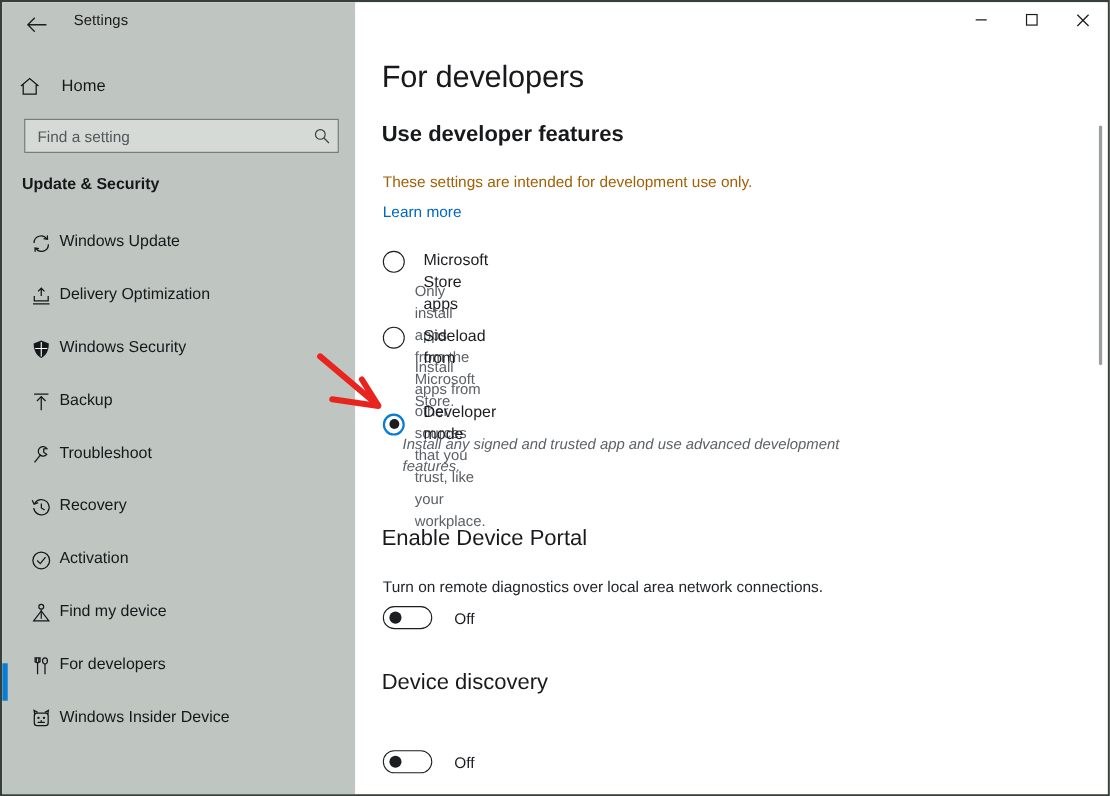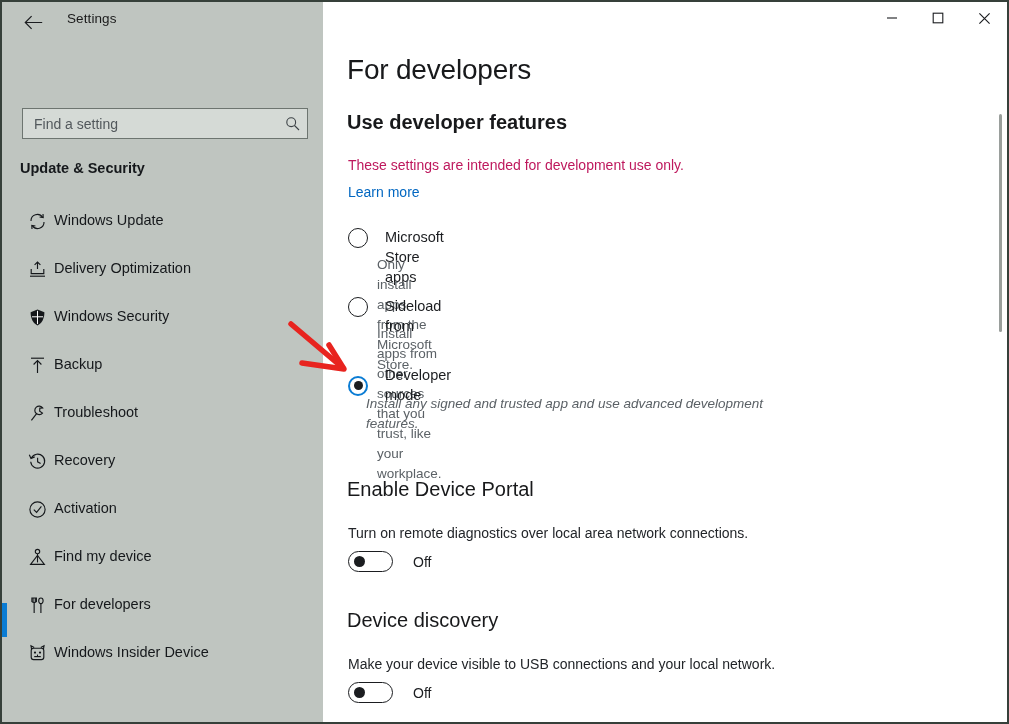--- a/index.html
+++ b/index.html
@@ -215,21 +215,21 @@
     font-size: 20px;
     color: #18191b;
     font-weight: bold;
   }
 
   #intro-text {
     position: absolute;
     left: 25px;
     top: 155px;
     font-size: 14px;
-    color: #be185d;
+    color: #a16207;
   }
   #learn-more {
     position: absolute;
     left: 25px;
     top: 182px;
     font-size: 14px;
     color: #0267c1;
     text-decoration: none;
     cursor: default;
   }
@@ -365,20 +365,28 @@
 
     <div id="titlebar-left">
       <div id="back-button">
         <svg width="19" height="15" viewBox="0 0 19 15">
           <path d="M7.6 1.2 L1.3 7.5 L7.6 13.8 M1.3 7.5 L18.2 7.5" fill="none" stroke="#1b1d20" stroke-width="1.2"></path>
         </svg>
       </div>
       <div id="app-title">Settings</div>
     </div>
 
+    <div id="home-row">
+      <span class="nav-icon">
+        <svg width="18" height="17" viewBox="0 0 18 17">
+          <path d="M1 8.2 L9 1.4 L17 8.2 M3.1 6.6 L3.1 15.6 L14.9 15.6 L14.9 6.6" fill="none" stroke="#15181b" stroke-width="1.15"></path>
+        </svg>
+      </span>
+      <span class="nav-label">Home</span>
+    </div>
 
     <div id="search-wrap">
       <input id="search-input" type="text" value="" placeholder="Find a setting" style="">
       <span id="search-icon-btn">
         <svg width="15" height="15" viewBox="0 0 15 15">
           <circle cx="6.2" cy="6.2" r="4.4" fill="none" stroke="#3b4145" stroke-width="1.1"></circle>
           <path d="M9.5 9.5 L14 14" fill="none" stroke="#3b4145" stroke-width="1.1"></path>
         </svg>
       </span>
     </div>
@@ -568,21 +576,20 @@
       <div class="section-heading" style="top:476px;">Enable Device Portal</div>
       <div class="section-desc" style="top:523px;">Turn on remote diagnostics over local area network connections.</div>
       <div class="toggle-row" style="left:25px; top:549px;">
         <span class="toggle">
           <span class="knob"></span>
         </span>
         <span class="toggle-label">Off</span>
       </div>
 
       <div class="section-heading" style="top:607px;">Device discovery</div>
-      <div class="section-desc" style="top:654px;">Make your device visible to USB connections and your local network.</div>
       <div class="toggle-row" style="left:25px; top:680px;">
         <span class="toggle">
           <span class="knob"></span>
         </span>
         <span class="toggle-label">Off</span>
       </div>
 
       <div id="scrollbar-track">
         <div id="scrollbar-thumb"></div>
       </div>

